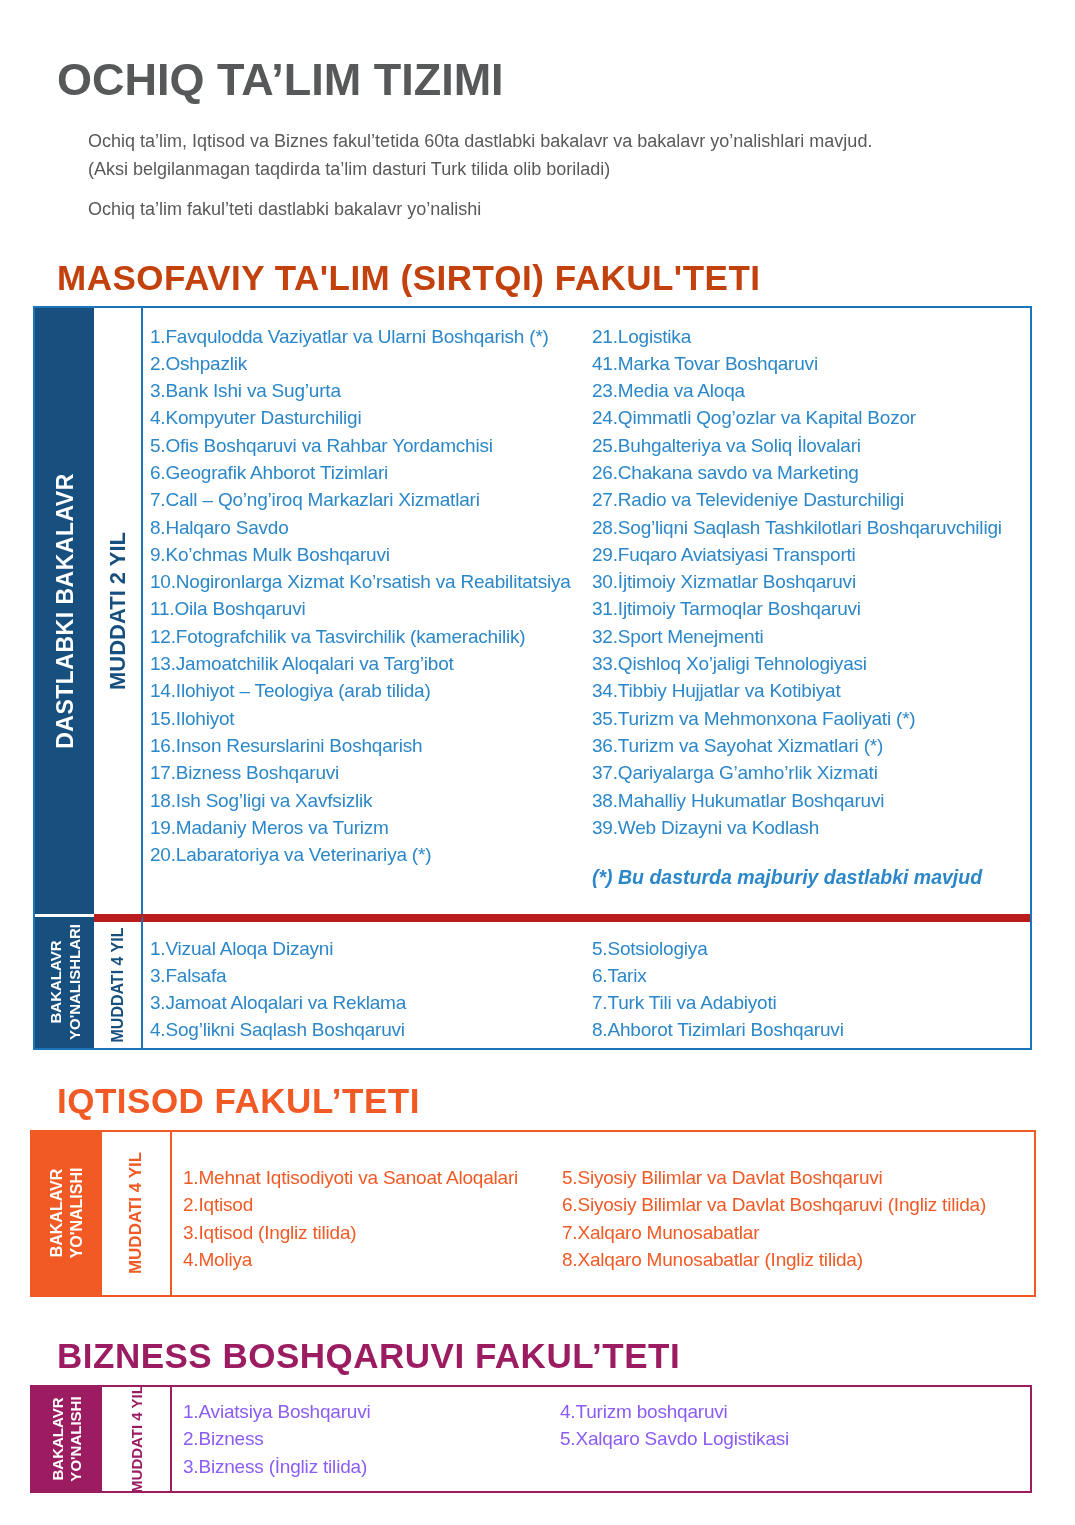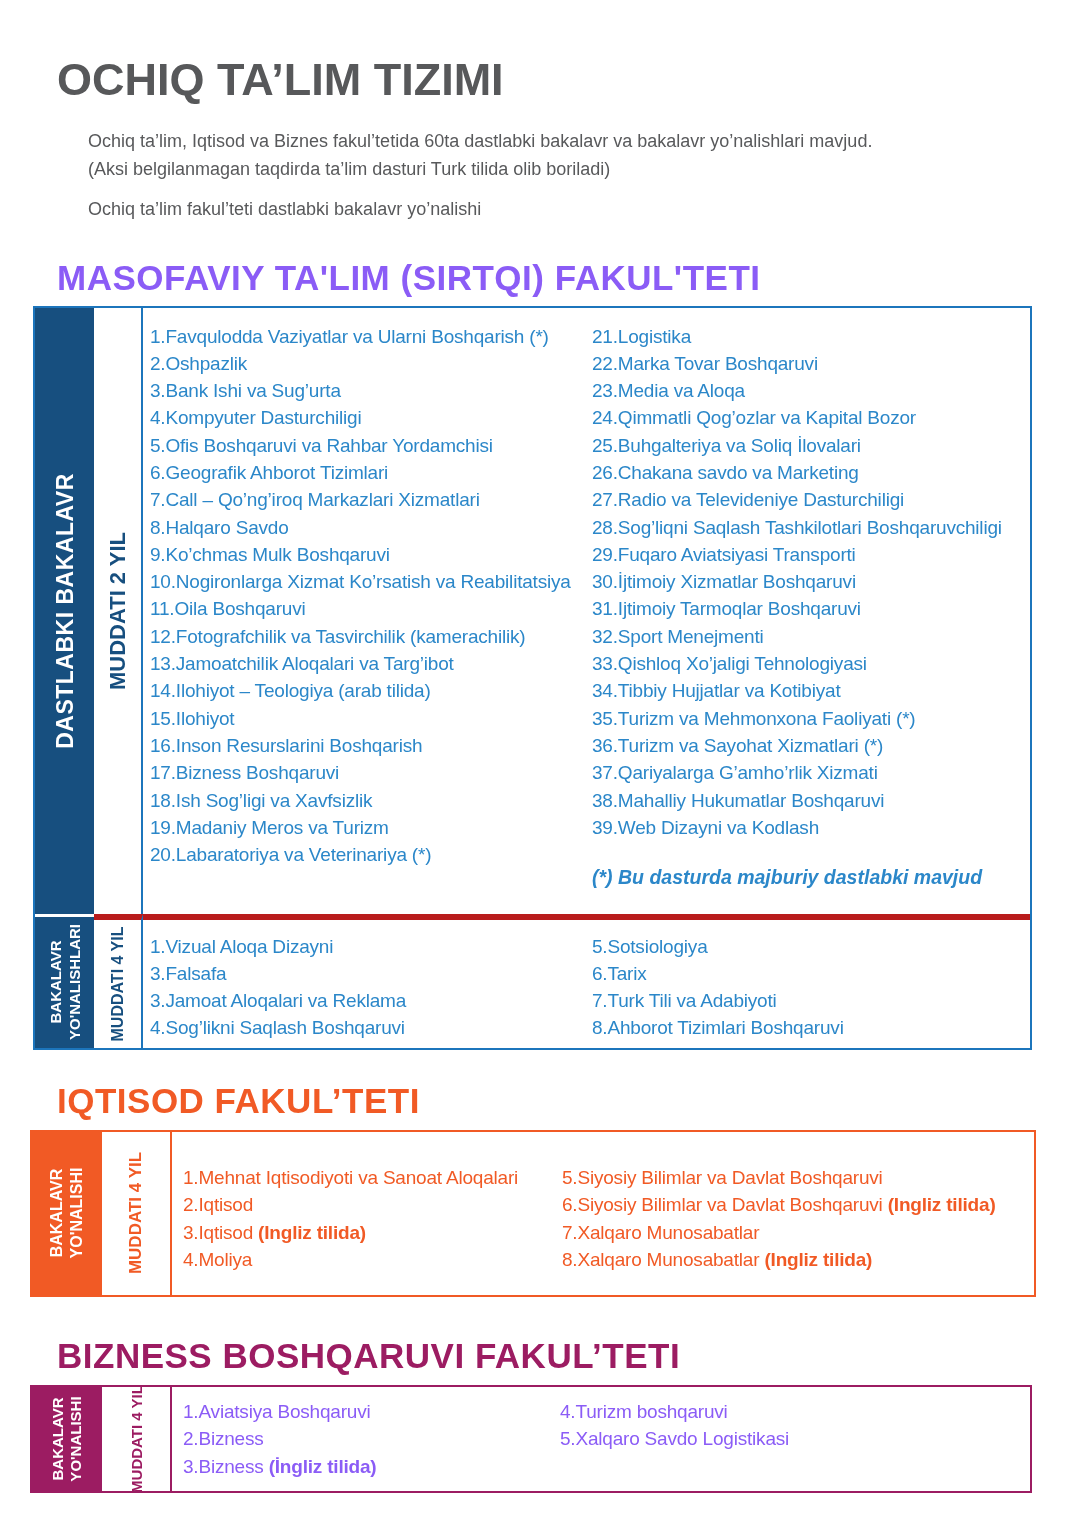--- a/index.html
+++ b/index.html
@@ -11,21 +11,21 @@
   .page { position:relative; width:1075px; height:1525px; }
 
   h1.title {
     margin:54px 0 0 57px; font-size:45px; line-height:52px;
     font-weight:bold; color:#57585A; letter-spacing:0;
   }
   .intro { margin:22px 57px 0 88px; font-size:18px; line-height:27.5px; color:#58595B; }
   .intro.sub { margin-top:13px; }
 
   h2 { margin:0 0 0 57px; font-weight:bold; letter-spacing:0.5px; }
-  h2.h-blue   { margin-top:34px; font-size:35px; line-height:40px; color:#8b5cf6; }
+  h2.h-blue   { margin-top:34px; font-size:35px; line-height:40px; color:#c2410c; }
   h2.h-orange { margin-top:32px; font-size:35px; line-height:38px; color:#F15A25; }
   h2.h-purple { margin-top:40px; font-size:35px; line-height:38px; color:#9C1C62; }
 
   
   .tbl { border:2px solid; }
   .row { display:flex; }
   .cell { position:relative; }
   .cell.side { flex:none; }
   .cell.dur  { flex:none; border-right:2px solid; background:#fff; }
   .cell.main { flex:1; display:flex; }
@@ -35,21 +35,21 @@
     transform:translate(-50%,-50%) rotate(-90deg);
     white-space:nowrap; text-align:center; font-weight:bold;
   }
 
   
   .tbl-blue { margin:8px 0 0 33px; width:999px; border-color:#1C75BC; }
   .tbl-blue .row1 { height:606px; }
   .tbl-blue .row2 { height:134px; }
   .tbl-blue .cell.side { width:59px; background:#174F7F; }
   .tbl-blue .cell.dur  { width:49px; border-right-color:#1C75BC; }
-  .tbl-blue .row2 .cell { border-top:6px solid #b91c1c; }
+  .tbl-blue .row2 .cell { border-top:8px solid #b91c1c; }
   .tbl-blue .row2 .cell.side { border-top:3px solid #fff; }
   .tbl-blue .cell.main { padding:15px 8px 0 7px; }
   .tbl-blue .row2 .cell.main { padding-top:13px; }
   .tbl-blue li { font-size:19px; line-height:27.3px; color:#2B87C9; letter-spacing:-0.2px; }
   .tbl-blue ul.a { width:442px; flex:none; }
   .colwrap { flex:1; }
   .note { margin-top:25px; font-size:19.5px; font-weight:bold; font-style:italic; color:#2B87C9; }
   .lbl-dastlabki { font-size:23px; color:#fff; letter-spacing:0.5px; }
   .lbl-muddati2  { font-size:22px; color:#174F7F; }
   .lbl-two-blue  { font-size:15px; line-height:19px; color:#fff; }
@@ -70,21 +70,21 @@
   .tbl-purple { margin:10px 0 0 30px; width:1002px; height:108px; border-color:#9C1C62; }
   .tbl-purple .row1 { height:100%; }
   .tbl-purple .cell.side { width:70px; background:#9C1C62; }
   .tbl-purple .cell.dur  { width:70px; border-right-color:#9C1C62; }
   .tbl-purple .cell.main { padding:11px 0 0 11px; }
   .tbl-purple li { font-size:19px; line-height:27.5px; color:#8b5cf6; letter-spacing:-0.2px; }
   .tbl-purple ul.a { width:377px; flex:none; }
   .lbl-two-purple { font-size:15px; line-height:18px; color:#fff; }
   .lbl-muddati4p  { font-size:15px; color:#9C1C62; }
 
-  li b { font-weight:bold; }
+  li b { font-weight:normal; }
 </style>
 </head>
 <body>
 
 <div class="page">
 
   <h1 class="title">OCHIQ TA’LIM TIZIMI</h1>
 
   <p class="intro">
     <span>Ochiq ta’lim, Iqtisod va  Biznes fakul’tetida 60ta dastlabki  bakalavr va bakalavr  yo’nalishlari mavjud.</span><br>
@@ -121,21 +121,21 @@
           <li>15.Ilohiyot</li>
           <li>16.Inson Resurslarini Boshqarish</li>
           <li>17.Bizness Boshqaruvi</li>
           <li>18.Ish Sog’ligi va Xavfsizlik</li>
           <li>19.Madaniy Meros va Turizm</li>
           <li>20.Labaratoriya va Veterinariya (*)</li>
         </ul>
         <div class="colwrap">
           <ul class="col b">
             <li>21.Logistika</li>
-            <li>22.Marka Tovar Boshqaruvi</li>
+            <li>41.Marka Tovar Boshqaruvi</li>
             <li>23.Media va Aloqa</li>
             <li>24.Qimmatli Qog’ozlar va Kapital Bozor</li>
             <li>25.Buhgalteriya va Soliq İlovalari</li>
             <li>26.Chakana savdo va Marketing</li>
             <li>27.Radio va Televideniye Dasturchiligi</li>
             <li>28.Sog’liqni Saqlash Tashkilotlari Boshqaruvchiligi</li>
             <li>29.Fuqaro Aviatsiyasi Transporti</li>
             <li>30.İjtimoiy  Xizmatlar Boshqaruvi</li>
             <li>31.Ijtimoiy Tarmoqlar Boshqaruvi</li>
             <li>32.Sport Menejmenti</li>

